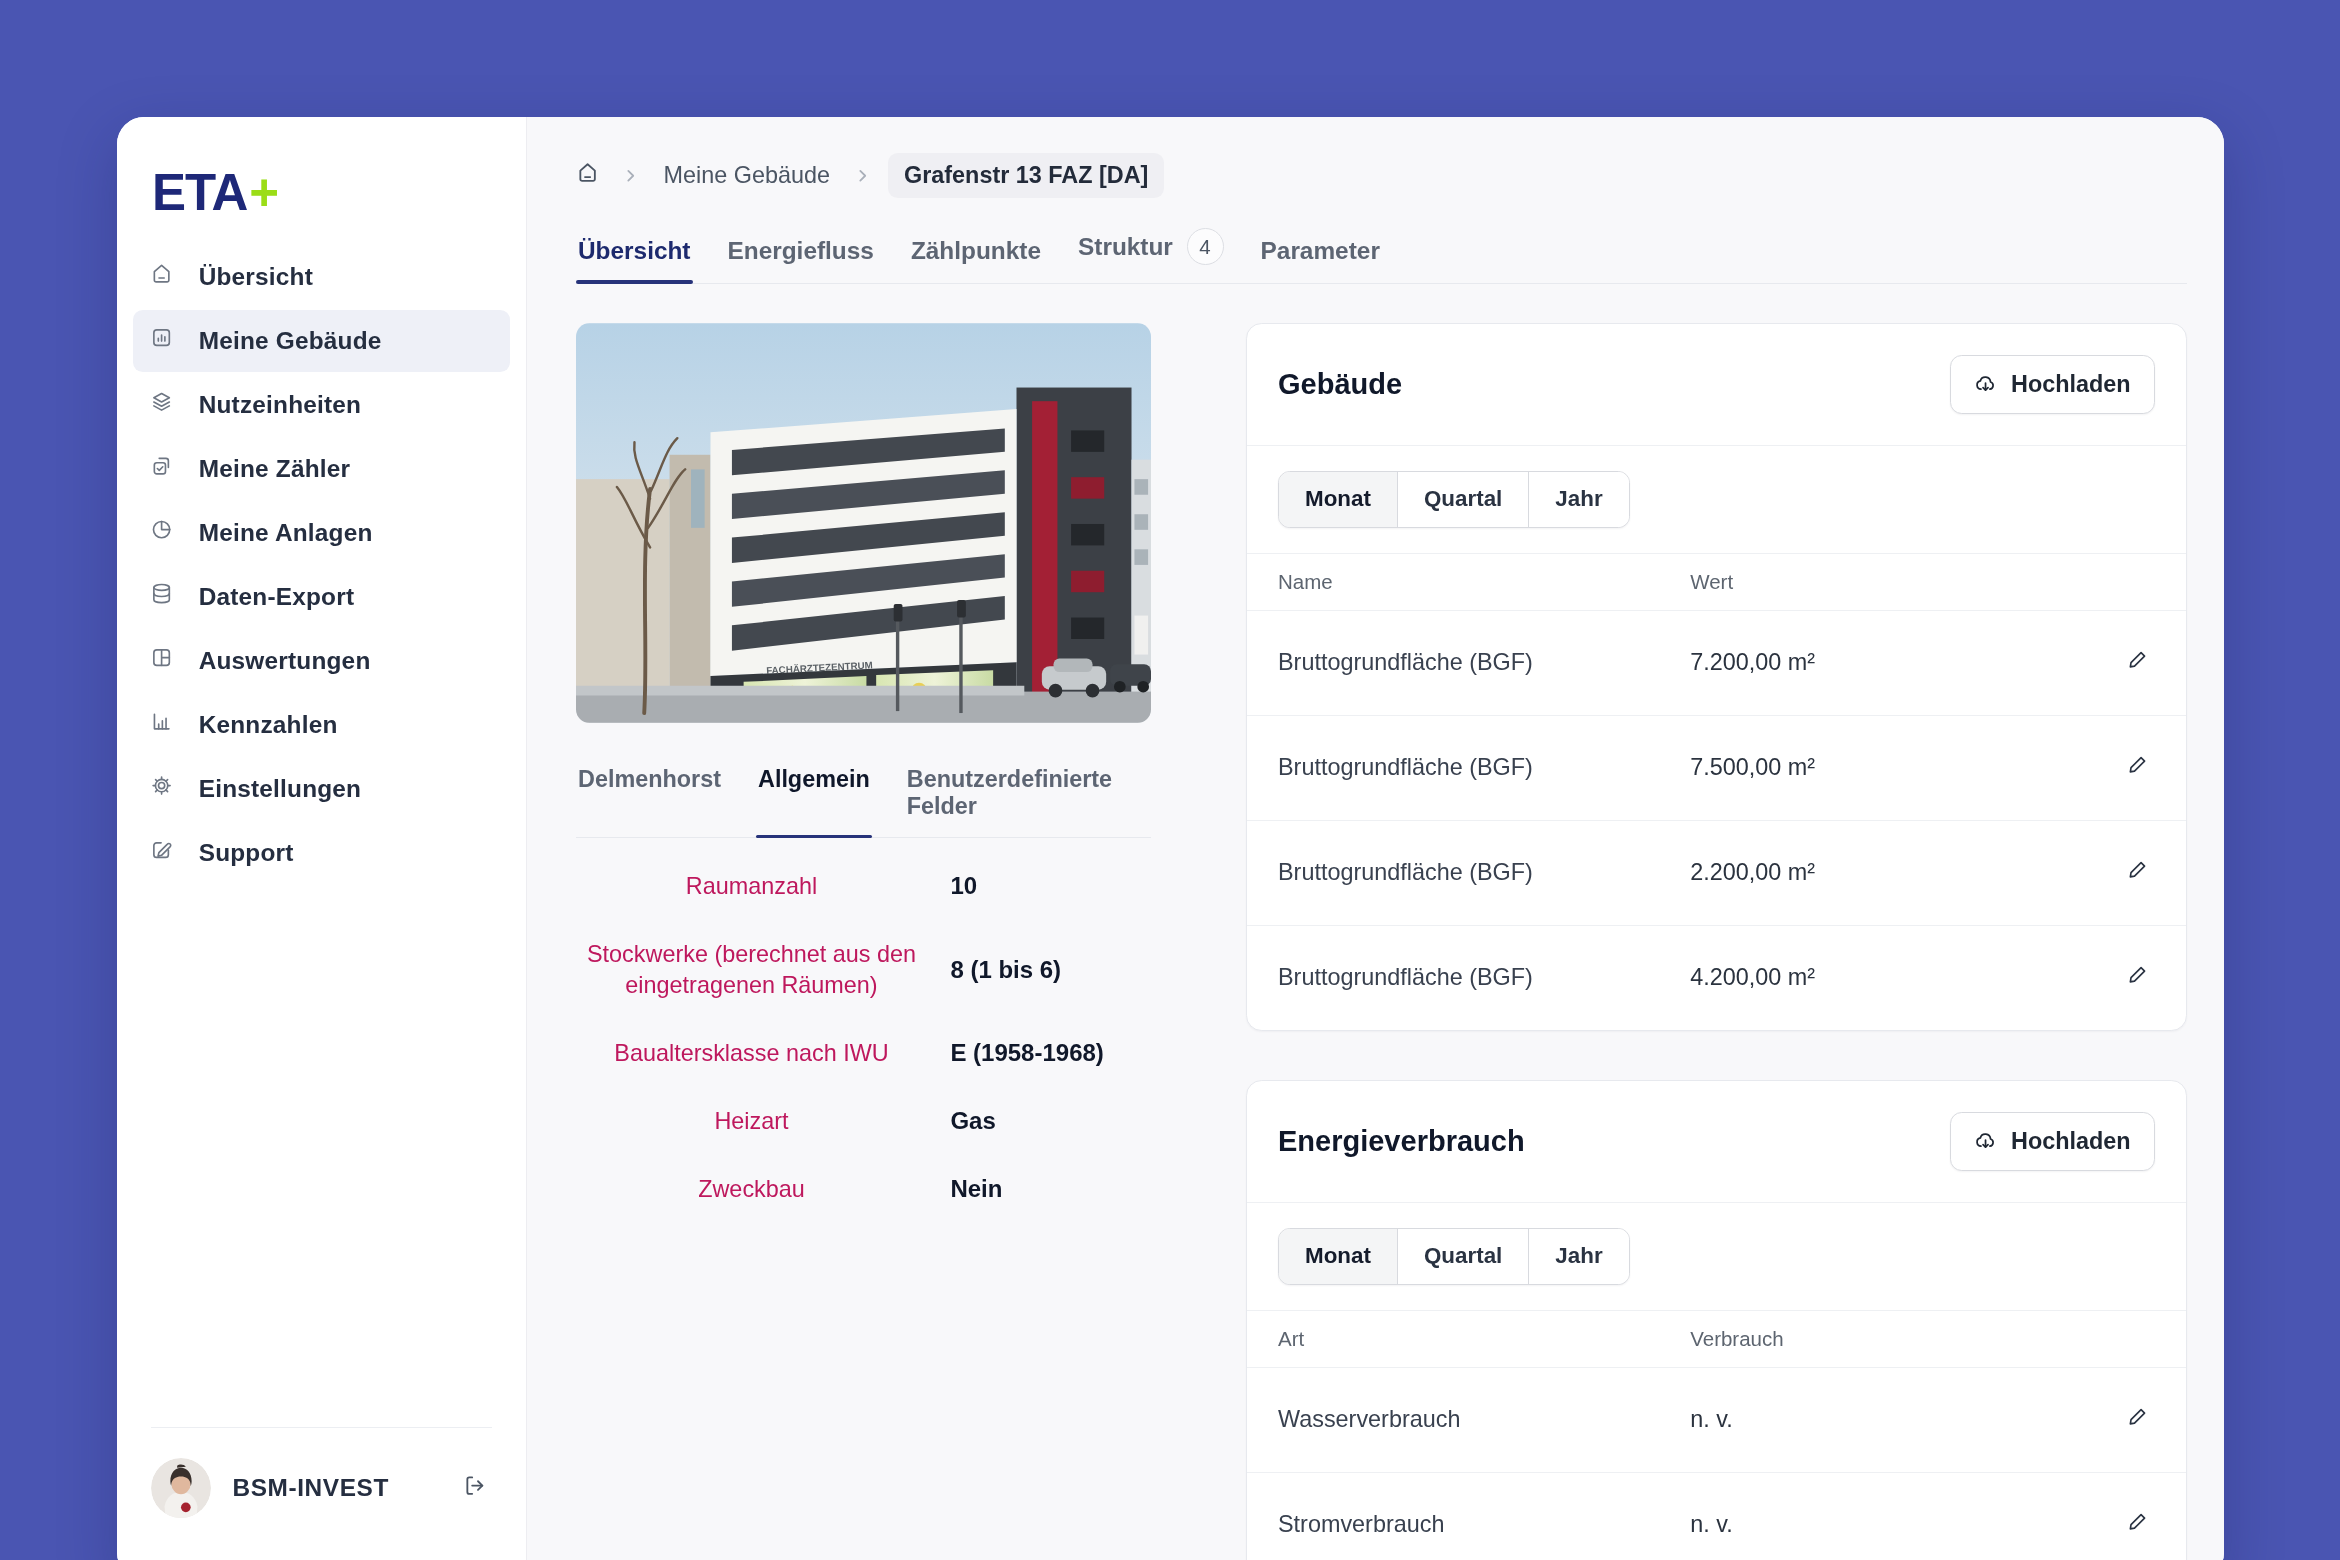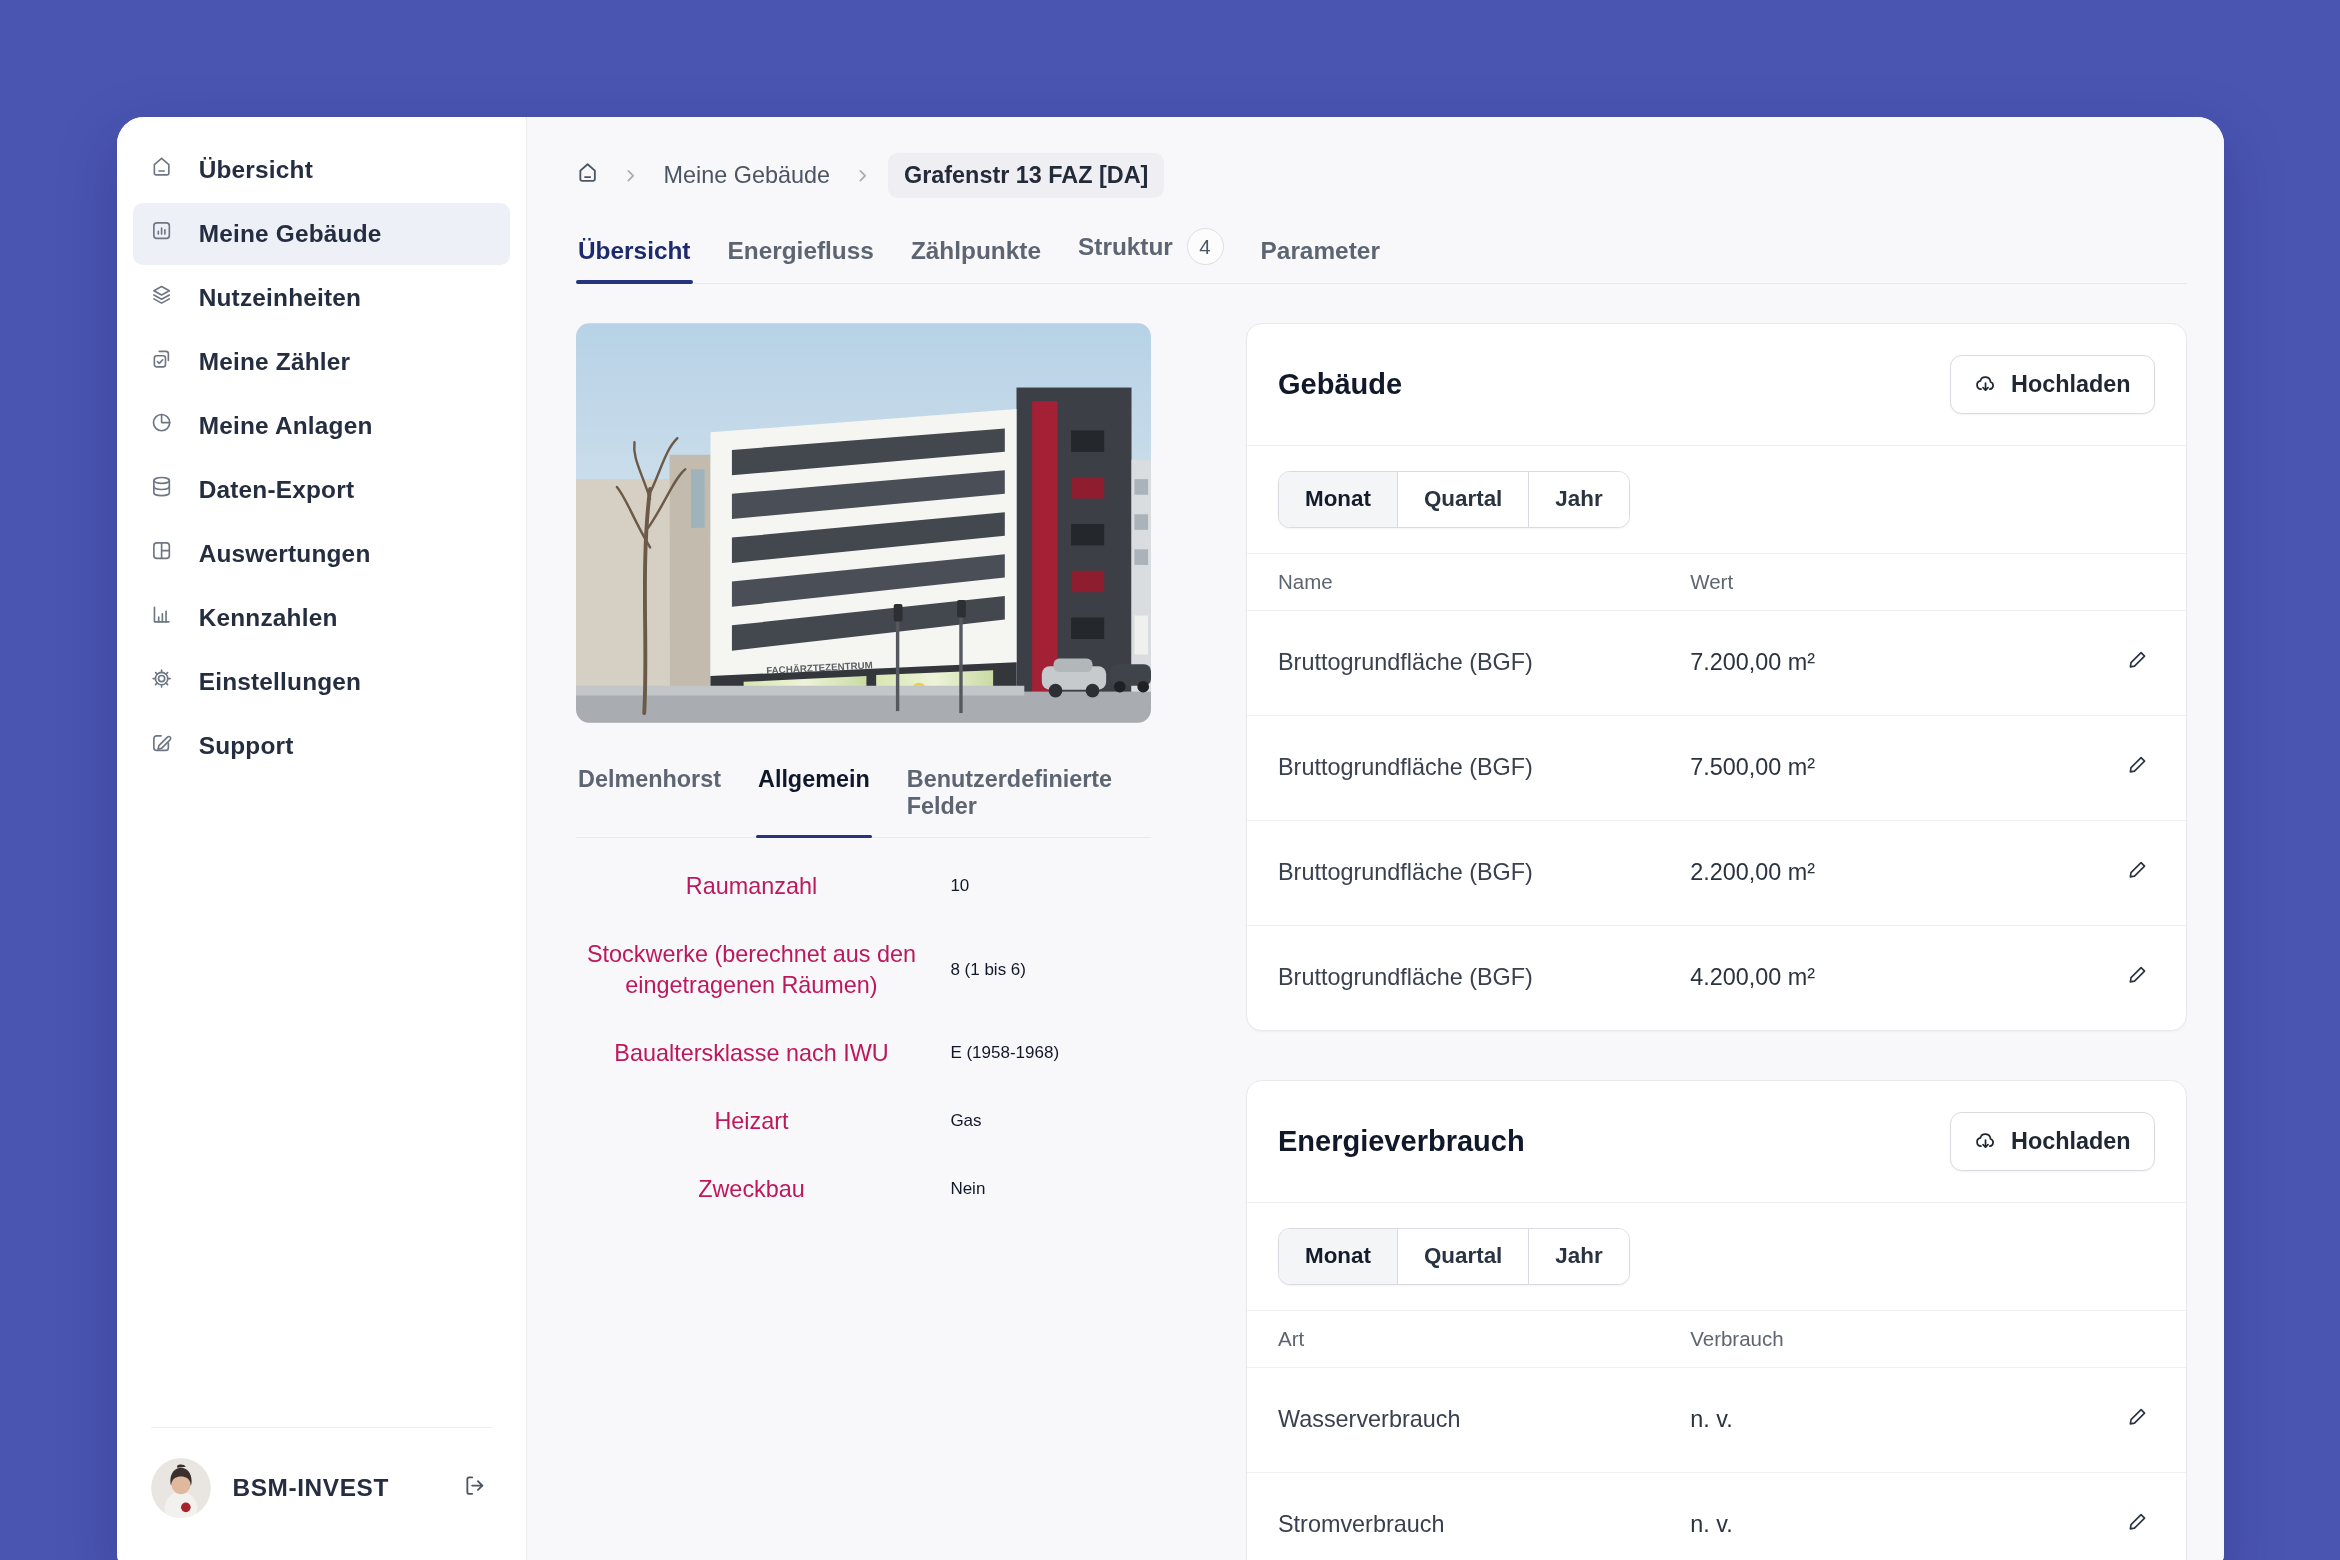--- a/index.html
+++ b/index.html
@@ -57,21 +57,21 @@
   
   .left-col { width:575px; flex:0 0 575px; }
   .photo { width:575px; height:400px; border-radius:13.7px; overflow:hidden; display:block; }
   .subtabs { margin-top:43px; display:flex; gap:33px; border-bottom:1px solid #e7e9ee; }
   .subtab { font-size:23.4px; font-weight:600; color:#5d6573; padding:0 2px 17.6px 2px; position:relative; cursor:pointer; }
   .subtab.active { color:#0f172a; font-weight:700; }
   .subtab.active::after { content:""; position:absolute; left:0; right:0; bottom:-1px; height:3.9px; background:#27337a; border-radius:2px; }
   .props { margin-top:13.7px; }
   .prop-row { display:flex; align-items:center; padding:18.5px 0; gap:23.4px; }
   .prop-label { flex:1; font-size:23.4px; color:#be185d; line-height:31px; max-width:351px;text-align:center; }
-  .prop-value { font-size:17px; font-weight:400; color:#10182a; text-align:center; white-space:nowrap; }
+  .prop-value { font-size:24px; font-weight:700; color:#10182a; text-align:center; white-space:nowrap; }
   
   .right-col { flex:1; min-width:0; }
   .panel { background:#ffffff; border:1px solid #e7e9ee; border-radius:15.6px; box-shadow:0 1px 2px rgba(16,24,40,.04); overflow:hidden; }
   .panel + .panel { margin-top:49px; }
   .panel-head { display:flex; align-items:center; justify-content:space-between; padding:31px 31px; }
   .panel-title { font-size:29px; font-weight:700; color:#10182a; }
   .upload-btn { display:flex; align-items:center; gap:11.7px; border:1.5px solid #d8dadf; background:#ffffff; border-radius:11.7px;
     padding:0 23.4px; height:59px; cursor:pointer; box-shadow:0 1px 2px rgba(16,24,40,.05); }
   .upload-btn .u-lbl { font-size:23.4px; font-weight:600; color:#1f2733; }
   .icon-26 { width:25px; height:25px; stroke:#1f2733; fill:none; stroke-width:1.8; stroke-linecap:round; stroke-linejoin:round; }
@@ -154,20 +154,23 @@
         <path d="M9.5 20.5h-3a2 2 0 0 1-2-2v-13a2 2 0 0 1 2-2h3"></path>
         <path d="m15.5 16.5 4.5-4.5-4.5-4.5"></path>
         <path d="M20 12H9.5"></path>
       </g>
   </defs>
 </svg>
 
 <div class="app-card">
 
   <aside class="sidebar">
+    <div class="logo">
+      <span class="eta">ETA</span><span class="plus">+</span>
+    </div>
     <nav>
       <div class="side-item">
         <svg class="icon-30" viewBox="0 0 30 30" width="29" height="29">
             <use href="#i-home"></use>
           </svg>
         <span class="lbl">Übersicht</span>
       </div>
       <div class="side-item active">
         <svg class="icon-30" viewBox="0 0 30 30" width="29" height="29">
             <use href="#i-chart-square"></use>

